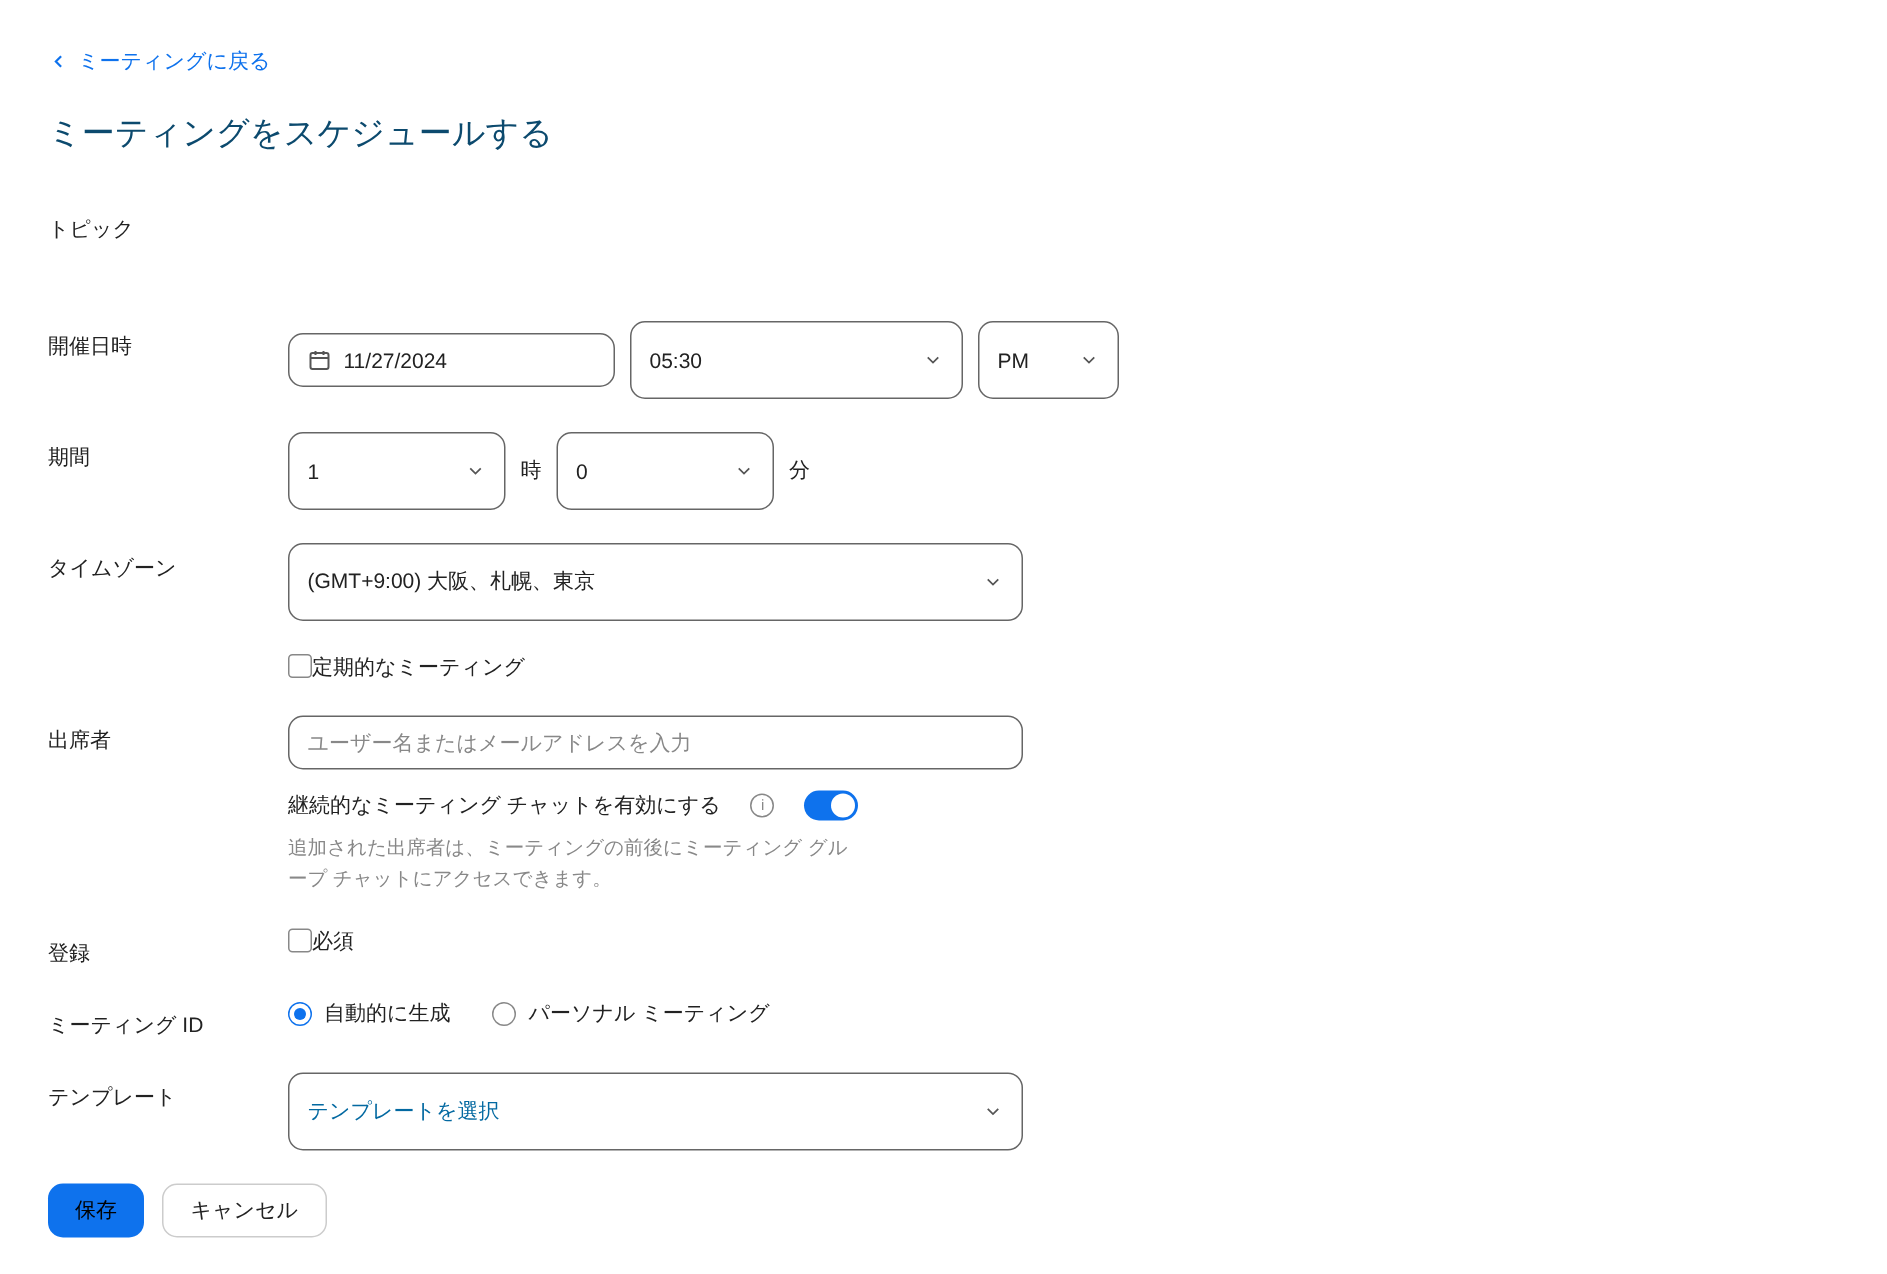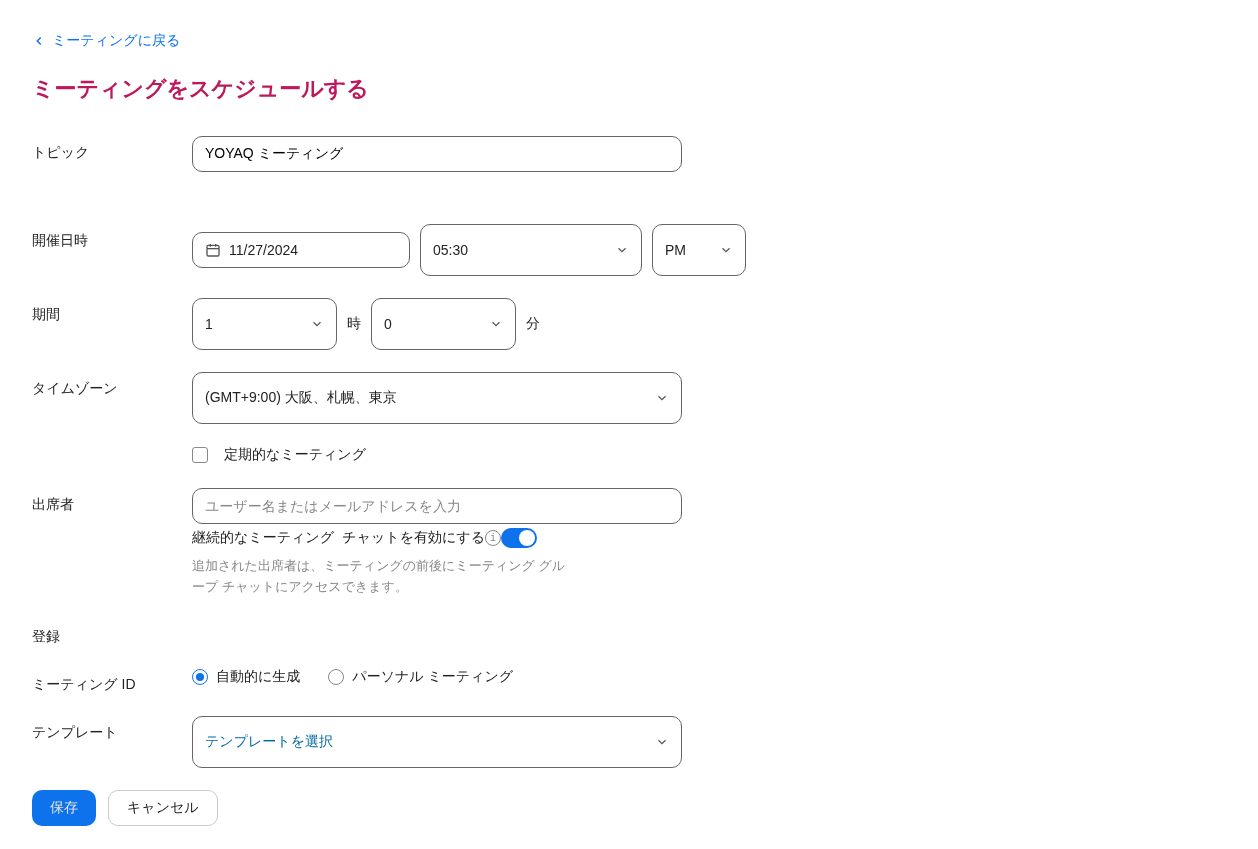--- a/index.html
+++ b/index.html
@@ -15,23 +15,23 @@
   align-items: center;
   color: #0E72ED;
   font-size: 14px;
   text-decoration: none;
   margin-bottom: 24px;
   cursor: pointer;
 }
 .back-link svg { width: 14px; height: 14px; margin-right: 6px; }
 h1 {
   font-size: 22px;
-  font-weight: 700;
+  font-weight: 400;
   margin-bottom: 32px;
-  color: #be185d;
+  color: #0c4a6e;
 }
 .form-row {
   display: flex;
   align-items: flex-start;
   margin-bottom: 22px;
 }
 .form-label {
   width: 160px;
   flex-shrink: 0;
   padding-top: 8px;
@@ -88,37 +88,35 @@
 }
 .select.placeholder { color: #0369a1; }
 .select svg { width: 14px; height: 14px; color: #555; margin-left: 8px; flex-shrink: 0; }
 .w-222 { width: 222px; }
 .w-94  { width: 94px; text-align: right; }
 .w-145 { width: 145px; }
 .w-490 { width: 490px; }
 .unit { font-size: 14px; color: #222; }
 .checkbox-row {
   display: inline-flex;
-  align-items: center;
-  gap: 16px;
+  gap: 0;
   cursor: pointer;
 }
 .checkbox {
   width: 16px;
   height: 16px;
   border: 1.5px solid #888;
   border-radius: 3px;
   background: #fff;
 }
 .toggle-row {
   display: flex;
   align-items: center;
-  gap: 0;
-  margin-top: 4px;
-  font-family: Liberation Mono, monospace;
+  gap: 20px;
+  margin-top: 14px;
 }
 .info-icon {
   width: 16px;
   height: 16px;
   border: 1.3px solid #888;
   border-radius: 50%;
   display: inline-flex;
   align-items: center;
   justify-content: center;
   font-size: 10px;
@@ -179,43 +177,40 @@
 .btn {
   height: 36px;
   padding: 0 18px;
   border-radius: 10px;
   font-size: 14px;
   cursor: pointer;
   display: inline-flex;
   align-items: center;
   justify-content: center;
 }
-.btn-primary { background: #0E72ED; color: #e5e5e5; border: none; }
+.btn-primary { background: #0E72ED; color: #000000; border: none; }
 .btn-secondary { background: #fff; color: #222; border: 1px solid #ccc; }
 .spacer-row { margin-top: 20px; }
 </style>
 </head>
 <body>
 
 
 
 <a class="back-link">
   <svg viewBox="0 0 24 24" fill="none" stroke="currentColor" stroke-width="2.5">
       <polyline points="15 18 9 12 15 6"></polyline>
     </svg>
   <span>ミーティングに戻る</span>
 </a>
 
 <h1>ミーティングをスケジュールする</h1>
 
 <div class="form-row">
   <div class="form-label">トピック</div>
-  <div class="form-content">
-    <input type="text" class="text-input" value="YOYAQ ミーティング" style="">
-  </div>
 </div>
 
 <div class="form-row">
   <div class="form-label"></div>
 </div>
 
 <div class="form-row spacer-row">
   <div class="form-label">開催日時</div>
   <div class="form-content">
     <div class="row-inline">
@@ -296,20 +291,26 @@
       <span>継続的なミーティング チャットを有効にする</span>
       <span class="info-icon">i</span>
       <span class="toggle"></span>
     </div>
     <div class="helper-text">追加された出席者は、ミーティングの前後にミーティング グループ チャットにアクセスできます。</div>
   </div>
 </div>
 
 <div class="form-row spacer-row">
   <div class="form-label">登録</div>
+  <div class="form-content">
+    <label class="checkbox-row">
+      <span class="checkbox"></span>
+      <span>必須</span>
+    </label>
+  </div>
 </div>
 
 <div class="form-row">
   <div class="form-label">ミーティング ID</div>
   <div class="form-content">
     <div class="radio-row">
       <label class="radio-item">
         <span class="radio checked"></span>
         <span>自動的に生成</span>
       </label>

